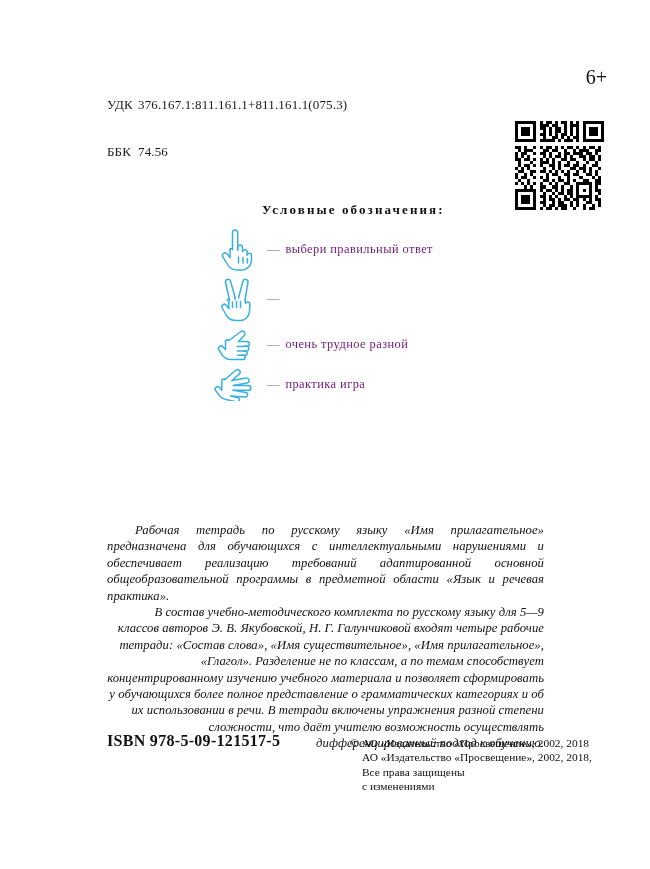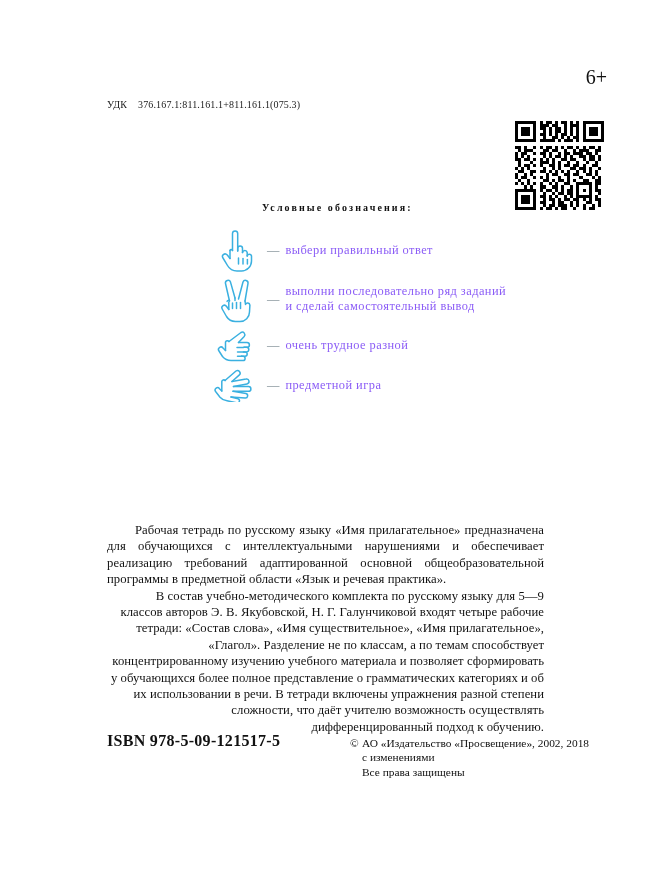--- a/index.html
+++ b/index.html
@@ -15,21 +15,21 @@
     overflow: hidden;
     font-family: "Liberation Serif", "DejaVu Serif", serif;
     color: #1a1a1a;
   }
 
   
   .codes {
     position: absolute;
     left: 107px;
     top: 66px;
-    font-size: 10px;
+    font-size: 13px;
     line-height: 15.5px;
     white-space: pre;
     letter-spacing: 0.15px;
   }
   .codes .code-row { display: block; }
   .codes .code-label { display: inline-block; width: 31px; }
   .codes .code-indent { display: inline-block; width: 31px; }
 
   
   .age-rating {
@@ -52,25 +52,25 @@
   .qr-wrap svg { display: block; width: 89px; height: 89px; }
 
   
   .legend {
     position: absolute;
     left: 205px;
     top: 202px;
     width: 400px;
   }
   .legend-title {
-    font-size: 10px;
+    font-size: 13px;
     font-weight: bold;
     letter-spacing: 2.1px;
     color: #111;
-    margin: 0 0 14px 57px;
+    margin: 0 0 8px 57px;
     white-space: nowrap;
   }
   .legend-row {
     position: relative;
     display: flex;
     align-items: center;
   }
   .legend-icon {
     width: 62px;
     flex: 0 0 62px;
@@ -83,21 +83,21 @@
     flex: 0 0 auto;
     color: #7b8a91;
     font-size: 12.4px;
     line-height: 1;
     padding-right: 6px;
   }
   .legend-text {
     font-size: 12.4px;
     line-height: 15px;
     letter-spacing: 0.45px;
-    color: #8b5cf6;
+    color: #701a75;
     white-space: pre-line;
   }
 
   #legend-row-0 { height: 46px; margin-top: 4px; }
   #legend-row-1 { height: 52px; }
   #legend-row-2 { height: 40px; }
   #legend-row-3 { height: 40px; }
 
   #legend-row-1 .legend-dash,
   #legend-row-1 .legend-text { align-self: center; }
@@ -112,20 +112,21 @@
   .body-copy p {
     margin: 0;
     text-align: justify;
     text-indent: 28px;
     font-size: 12.7px;
     line-height: 16.4px;
     letter-spacing: 0.05px;
     color: #111;
     -webkit-hyphens: none;
     hyphens: none;
+    font-style: italic;
   }
   .body-copy p:last-child { text-align: right; }
 
   
   .isbn {
     position: absolute;
     left: 107px;
     top: 732px;
     font-size: 16px;
     font-weight: bold;
@@ -156,20 +157,21 @@
     width: 12px;
   }
 </style>
 </head>
 <body>
 
 <div class="page">
 
   <div class="codes">
     <span class="code-row"><span class="code-label">УДК</span><span>376.167.1:811.161.1+811.161.1(075.3)</span></span>
+    <span class="code-row"><span class="code-label">ББК</span><span>74.56</span></span>
   </div>
 
   <div class="age-rating">6+</div>
 
   <div class="qr-wrap">
     <svg viewBox="0 0 29 29" shape-rendering="crispEdges" aria-hidden="true">
       <rect width="29" height="29" fill="#ffffff"></rect>
       <g fill="#000000">
 
         <rect x="0" y="0" width="7" height="1"></rect>
@@ -435,22 +437,20 @@
           <path d="M16 23 L16 25.5"></path>
           <path d="M26 26 L26.5 29.5 a2.3 2.3 0 0 1 4.4 0.6 L30.5 37 a9.5 9.5 0 0 1 -9.5 9.5 L16.5 46.5 a10.5 10.5 0 0 1 -9 -5 L3.2 34 a2.5 2.5 0 0 1 4.2 -2.7 L9.8 34.5"></path>
           <path d="M9.8 34.5 L9.8 27"></path>
           <path d="M10.5 26 a1.3 1.3 0 0 0 -2.4 0.4"></path>
           <path d="M13.5 28 L13.5 33.5"></path>
           <path d="M17.5 27.5 L17.5 33.5"></path>
           <path d="M21.5 27.5 L21.5 33.5"></path>
         </svg>
       </span>
       <span class="legend-dash">—</span>
-      <span class="legend-text">выполни последовательно ряд заданий
-и сделай самостоятельный вывод</span>
     </div>
 
     <div class="legend-row" id="legend-row-2">
       <span class="legend-icon">
         <svg width="40" height="34" viewBox="0 0 40 34" fill="none" stroke="#3ab0e0" stroke-width="1.5" stroke-linecap="round" stroke-linejoin="round">
           <path d="M13 13.5 L25 4.5 a2.6 2.6 0 0 1 3.2 4 L22.5 14.5"></path>
           <path d="M22.5 14.5 L31 14.5 a2.4 2.4 0 0 1 0 4.8 L28 19.3"></path>
           <path d="M28 19.3 L30.5 19.3 a2.3 2.3 0 0 1 0 4.6 L27.5 23.9"></path>
           <path d="M27.5 23.9 L29 23.9 a2.2 2.2 0 0 1 0 4.4 L25.5 28.3 a3 3 0 0 1 0 0"></path>
           <path d="M25.5 28.3 L27 28.3 a2.1 2.1 0 0 1 0 4.2 L15 32.5 a11 11 0 0 1 -8.5 -4 L3 23 a2.5 2.5 0 0 1 4 -3 L9.5 22.5"></path>
@@ -469,30 +469,31 @@
         <svg width="46" height="34" viewBox="0 0 46 34" fill="none" stroke="#3ab0e0" stroke-width="1.5" stroke-linecap="round" stroke-linejoin="round">
           <path d="M12 12.5 L23 3 a2.6 2.6 0 0 1 3.4 3.9 L19 13.5"></path>
           <path d="M19 13.5 L33 11 a2.5 2.5 0 0 1 1 4.9 L20.5 18.5"></path>
           <path d="M20.5 18.5 L35.5 18.5 a2.4 2.4 0 0 1 0 4.8 L20 23.3"></path>
           <path d="M20 23.3 L33 25.5 a2.3 2.3 0 0 1 -0.8 4.5 L18 29"></path>
           <path d="M18 29 L25 30.8 a2.1 2.1 0 0 1 -0.8 4.1 L14 32.8 a11 11 0 0 1 -7 -3.6 L2.6 23.5 a2.4 2.4 0 0 1 3.9 -2.8 L8.8 23"></path>
           <path d="M8.8 23 L8.8 13.5 a2 2 0 0 1 3.4 -1"></path>
         </svg>
       </span>
       <span class="legend-dash">—</span>
-      <span class="legend-text">предметной игра</span>
+      <span class="legend-text">практика игра</span>
     </div>
   </div>
 
   <div class="body-copy">
     <p>Рабочая тетрадь по русскому языку «Имя прилагательное» предназначена для обучающихся с интеллектуальными нарушениями и обеспечивает реализацию требований адаптированной основной общеобразовательной программы в предметной области «Язык и речевая практика».</p>
     <p>В состав учебно-методического комплекта по русскому языку для 5—9 классов авторов Э. В. Якубовской, Н. Г. Галунчиковой входят четыре рабочие тетради: «Состав слова», «Имя существительное», «Имя прилагательное», «Глагол». Разделение не по классам, а по темам способствует концентрированному изучению учебного материала и позволяет сформировать у обучающихся более полное представление о грамматических категориях и об их использовании в речи. В тетради включены упражнения разной степени сложности, что даёт учителю возможность осуществлять дифференцированный подход к обучению.</p>
   </div>
 
   <div class="isbn">ISBN 978-5-09-121517-5</div>
 
   <div class="copyright">
     <span class="cline"><span class="cmark">©</span><span>АО «Издательство «Просвещение», 2002, 2018</span></span>
+    <span class="cline"><span class="cindent"></span><span>АО «Издательство «Просвещение», 2002, 2018,</span></span>
+    <span class="cline"><span class="cindent"></span><span>Все права защищены</span></span>
     <span class="cline"><span class="cindent"></span><span>с изменениями</span></span>
-    <span class="cline"><span class="cindent"></span><span>Все права защищены</span></span>
   </div>
 
 </div>
 
 </body></html>

